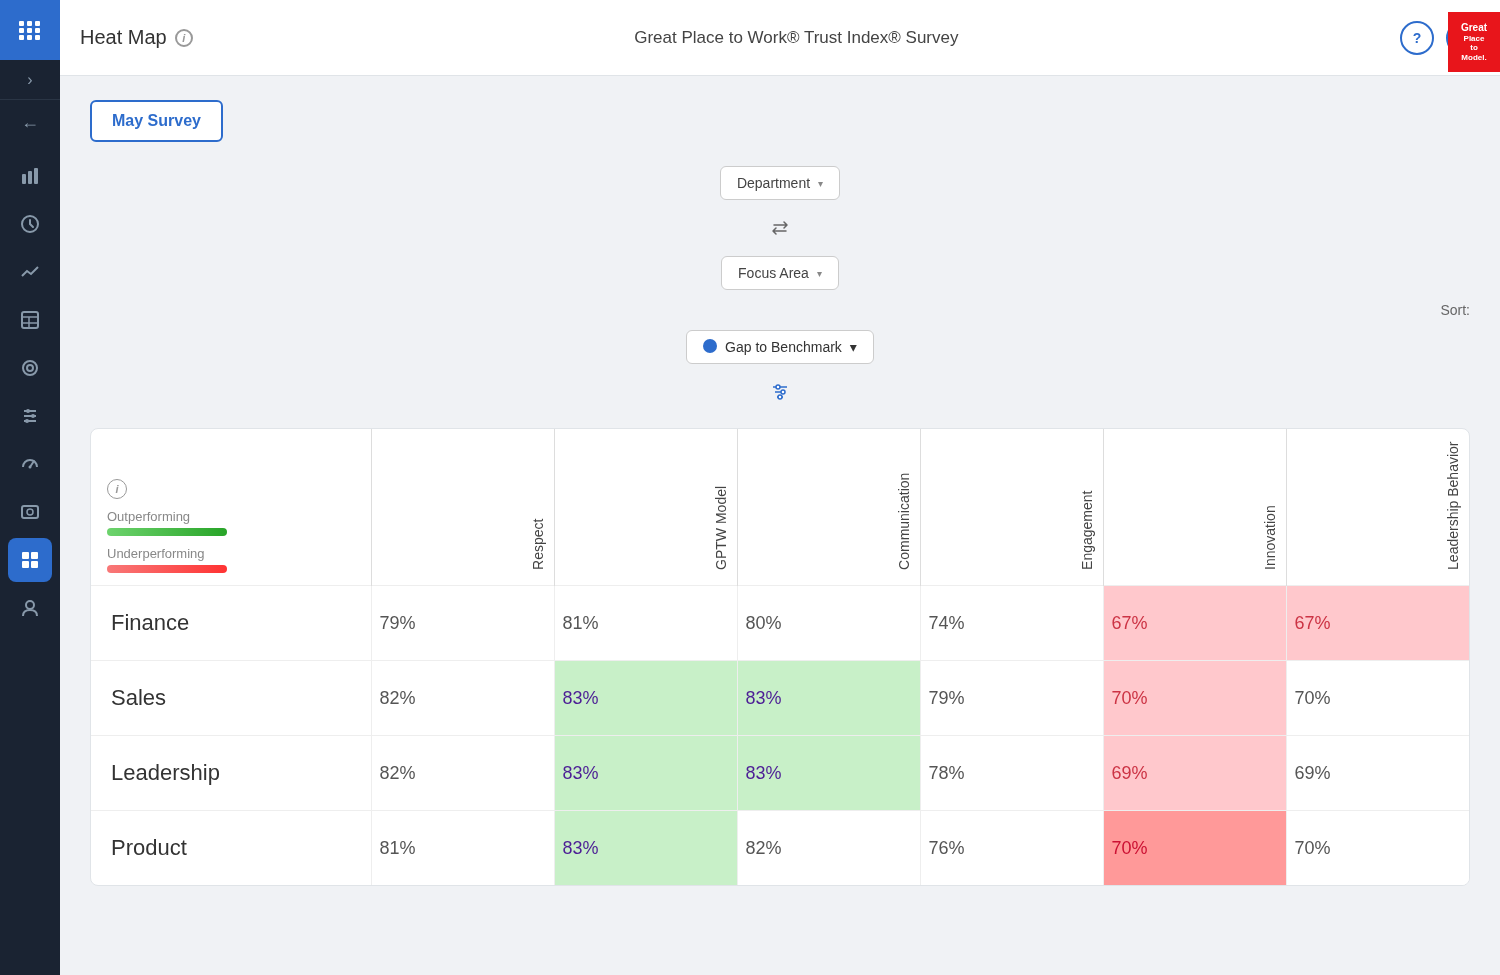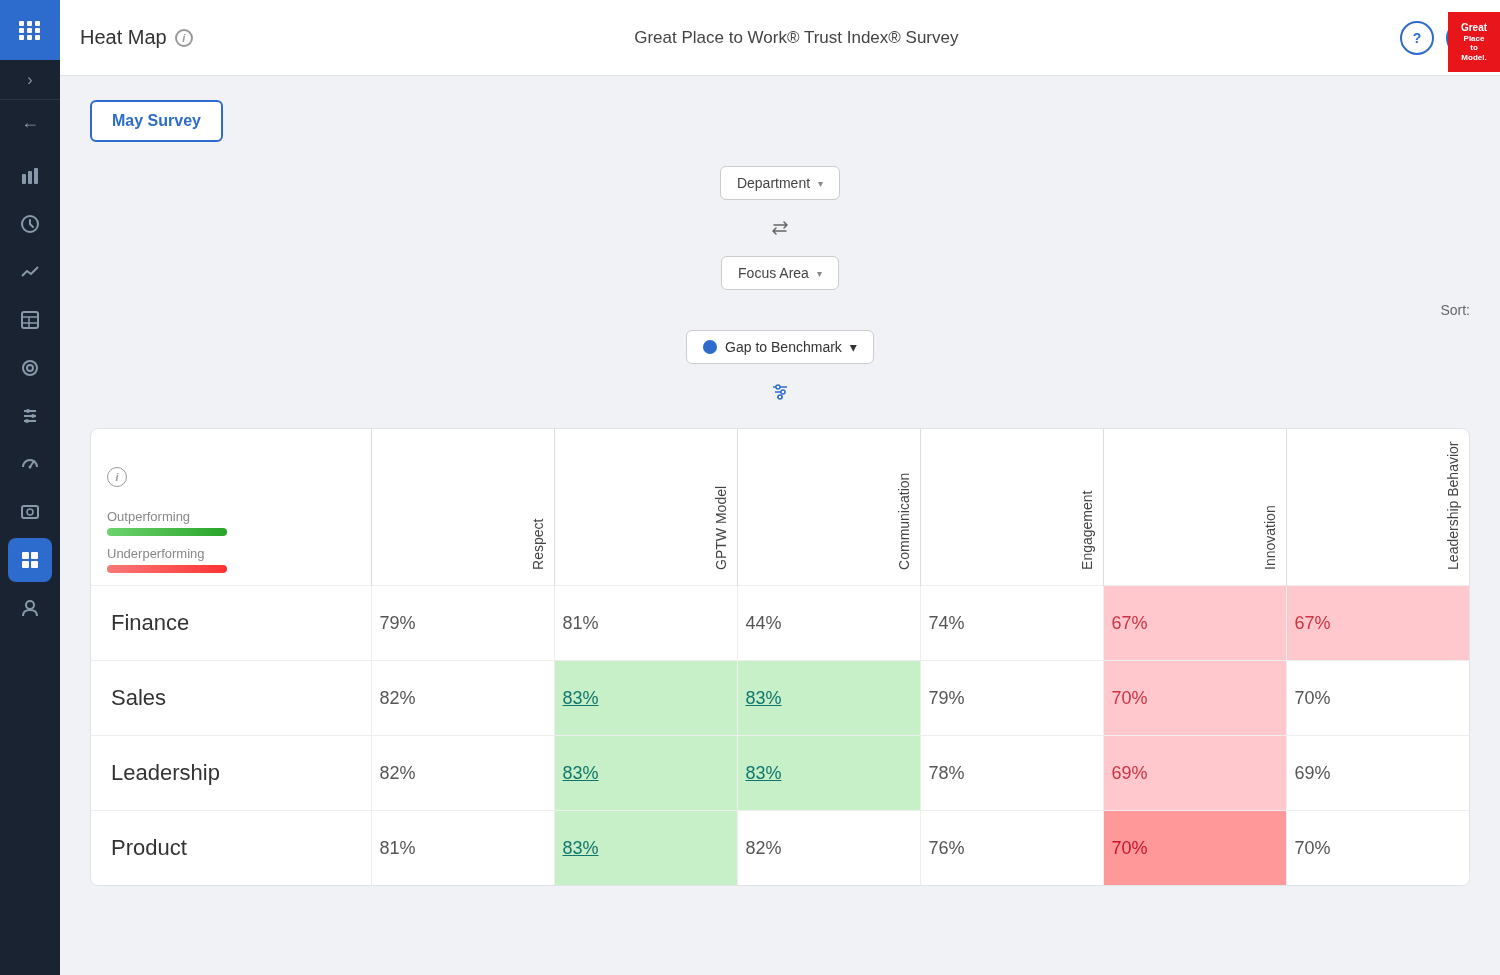--- a/index.html
+++ b/index.html
@@ -214,21 +214,20 @@
       cursor: pointer;
       font-size: 16px;
     }
     .sort-label {
       margin-left: auto;
       color: #666;
       font-size: 14px;
     }
     .sort-dropdown {
       display: flex;
-      align-items: center;
       gap: 8px;
       padding: 8px 16px;
       border: 1px solid #ccc;
       border-radius: 6px;
       background: white;
       cursor: pointer;
       font-size: 14px;
       color: #333;
     }
     .sort-dot {
@@ -280,21 +279,21 @@
       font-size: 11px;
       color: #999;
       font-style: italic;
       font-weight: bold;
       margin-bottom: 6px;
     }
     .legend-item {
       display: flex;
       flex-direction: column;
       gap: 2px;
-      margin-top: 16px;
+      margin-top: 4px;
     }
     .legend-label {
       font-size: 13px;
       color: #888;
       margin-bottom: 2px;
     }
     .legend-bar {
       height: 8px;
       border-radius: 4px;
       width: 120px;
@@ -337,21 +336,21 @@
       text-align: left;
       padding: 24px 8px;
       font-size: 18px;
       color: #444;
       border-right: 1px solid #eee;
       border-top: 1px solid #eee;
       min-width: 90px;
     }
     .data-cell:last-child { border-right: none; }
     .data-cell.red-light { background: #ffc8cc; color: #cc3344; }
-    .data-cell.green-light { background: #c8f0c8; color: #0f766e; text-decoration: underline; }
+    .data-cell.green-light { background: #c8f0c8; color: #4c1d95; }
     .data-cell.neutral { background: white; color: #555; }
     .data-cell.red-strong { background: #ff9999; color: #cc1133; }
   </style>
 </head>
 <body>
 
 <nav class="sidebar">
   <div class="sidebar-logo">
     <div class="sidebar-logo-grid">
       <div class="sidebar-logo-dot"></div>
@@ -535,21 +534,21 @@
             <th class="col-header">Engagement</th>
             <th class="col-header">Innovation</th>
             <th class="col-header" style="border-right:none;">Leadership Behavior</th>
           </tr>
         </thead>
         <tbody id="heatmap-body">
         <tr>
               <td class="dept-name-cell">Finance</td>
               <td class="data-cell neutral">79%</td>
               <td class="data-cell neutral">81%</td>
-              <td class="data-cell neutral">44%</td>
+              <td class="data-cell neutral">80%</td>
               <td class="data-cell neutral">74%</td>
               <td class="data-cell red-light">67%</td>
               <td class="data-cell red-light" style="border-right: none;">67%</td>
             </tr>
             <tr>
               <td class="dept-name-cell">Sales</td>
               <td class="data-cell neutral">82%</td>
               <td class="data-cell green-light">83%</td>
               <td class="data-cell green-light">83%</td>
               <td class="data-cell neutral">79%</td>

